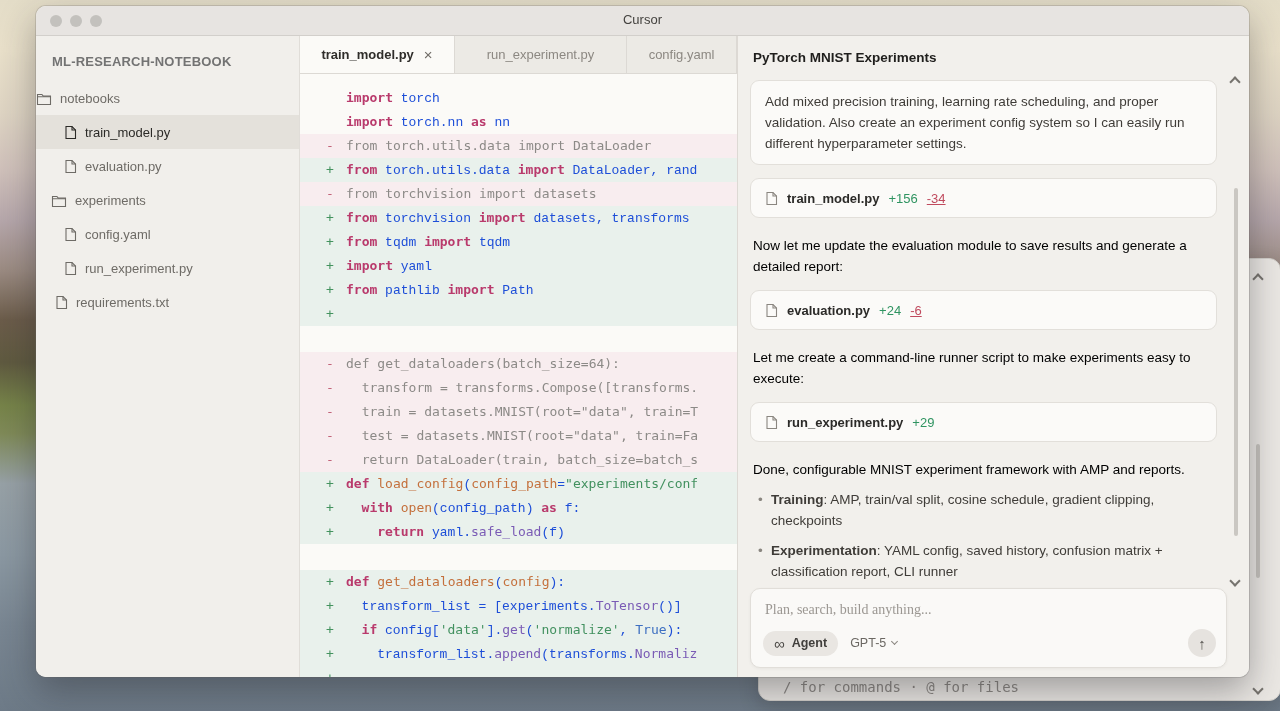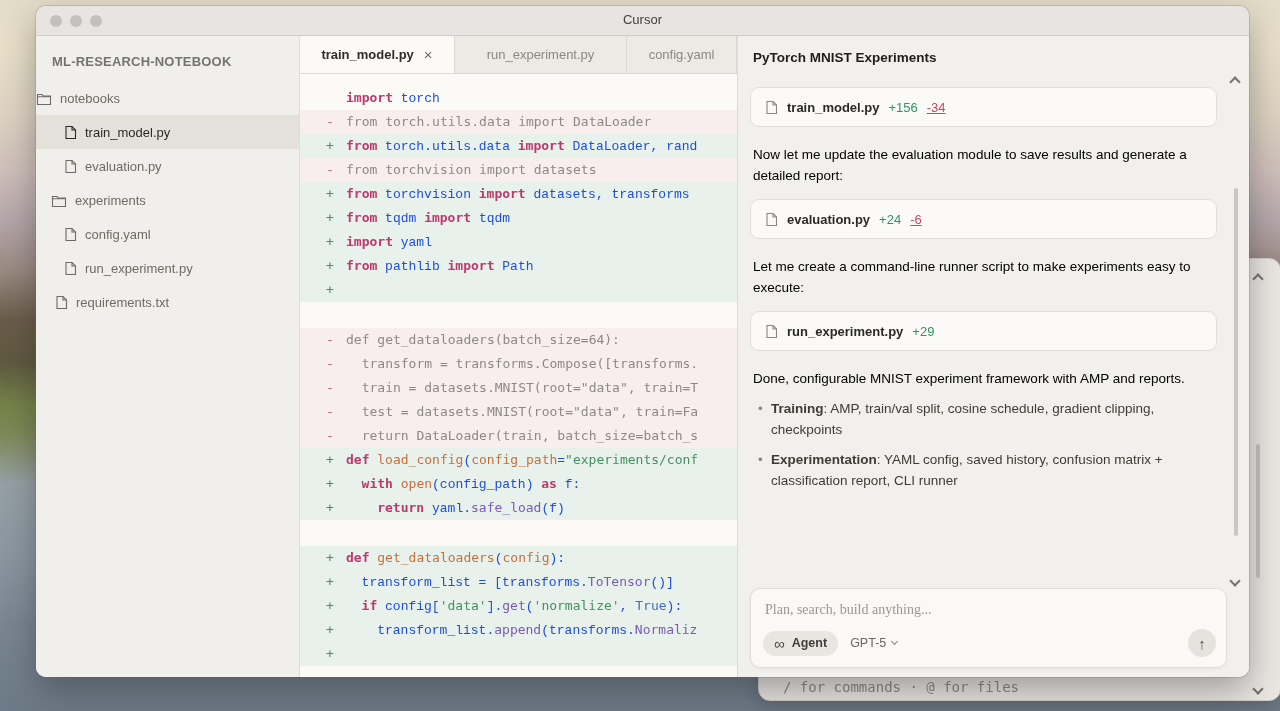--- a/index.html
+++ b/index.html
@@ -200,49 +200,51 @@
             </div>
             <div class="tab" style="width: 172px;">
               <span>run_experiment.py</span>
             </div>
             <div class="tab" style="width: 110px;">
               <span>config.yaml</span>
             </div>
           </div>
         <div class="code">
             <div class="cl ctx"><span class="marker"></span><span class="codetext"><span class="tk-kw">import</span><span class="tk-pl"> torch</span></span></div>
+            <div class="cl ctx"><span class="marker"></span><span class="codetext"><span class="tk-kw">import</span><span class="tk-pl"> torch.nn </span><span class="tk-kw">as</span><span class="tk-pl"> nn</span></span></div>
             <div class="cl rm"><span class="marker">-</span><span class="codetext"><span class="tk-rm">from torch.utils.data import DataLoader</span></span></div>
             <div class="cl add"><span class="marker">+</span><span class="codetext"><span class="tk-kw">from</span><span class="tk-pl"> torch.utils.data </span><span class="tk-kw">import</span><span class="tk-pl"> DataLoader, rand</span></span></div>
             <div class="cl rm"><span class="marker">-</span><span class="codetext"><span class="tk-rm">from torchvision import datasets</span></span></div>
             <div class="cl add"><span class="marker">+</span><span class="codetext"><span class="tk-kw">from</span><span class="tk-pl"> torchvision </span><span class="tk-kw">import</span><span class="tk-pl"> datasets, transforms</span></span></div>
             <div class="cl add"><span class="marker">+</span><span class="codetext"><span class="tk-kw">from</span><span class="tk-pl"> tqdm </span><span class="tk-kw">import</span><span class="tk-pl"> tqdm</span></span></div>
             <div class="cl add"><span class="marker">+</span><span class="codetext"><span class="tk-kw">import</span><span class="tk-pl"> yaml</span></span></div>
             <div class="cl add"><span class="marker">+</span><span class="codetext"><span class="tk-kw">from</span><span class="tk-pl"> pathlib </span><span class="tk-kw">import</span><span class="tk-pl"> Path</span></span></div>
             <div class="cl add"><span class="marker">+</span></div>
             <div class="gap"></div>
             <div class="cl rm"><span class="marker">-</span><span class="codetext"><span class="tk-rm">def get_dataloaders(batch_size=64):</span></span></div>
             <div class="cl rm"><span class="marker">-</span><span class="codetext"><span class="tk-rm">  transform = transforms.Compose([transforms.</span></span></div>
             <div class="cl rm"><span class="marker">-</span><span class="codetext"><span class="tk-rm">  train = datasets.MNIST(root="data", train=T</span></span></div>
             <div class="cl rm"><span class="marker">-</span><span class="codetext"><span class="tk-rm">  test = datasets.MNIST(root="data", train=Fa</span></span></div>
             <div class="cl rm"><span class="marker">-</span><span class="codetext"><span class="tk-rm">  return DataLoader(train, batch_size=batch_s</span></span></div>
             <div class="cl add"><span class="marker">+</span><span class="codetext"><span class="tk-kw">def</span><span class="tk-pl"> </span><span class="tk-fn">load_config</span><span class="tk-pl">(</span><span class="tk-fn">config_path</span><span class="tk-pl">=</span><span class="tk-st">"experiments/conf</span></span></div>
             <div class="cl add"><span class="marker">+</span><span class="codetext"><span class="tk-pl">  </span><span class="tk-kw">with</span><span class="tk-pl"> </span><span class="tk-fn">open</span><span class="tk-pl">(config_path) </span><span class="tk-kw">as</span><span class="tk-pl"> f:</span></span></div>
             <div class="cl add"><span class="marker">+</span><span class="codetext"><span class="tk-pl">    </span><span class="tk-kw">return</span><span class="tk-pl"> yaml.</span><span class="tk-pu">safe_load</span><span class="tk-pl">(f)</span></span></div>
             <div class="gap"></div>
             <div class="cl add"><span class="marker">+</span><span class="codetext"><span class="tk-kw">def</span><span class="tk-pl"> </span><span class="tk-fn">get_dataloaders</span><span class="tk-pl">(</span><span class="tk-fn">config</span><span class="tk-pl">):</span></span></div>
-            <div class="cl add"><span class="marker">+</span><span class="codetext"><span class="tk-pl">  transform_list = [transforms.</span><span class="tk-pu">ToTensor</span><span class="tk-pl">()]</span></span></div>
+            <div class="cl add"><span class="marker">+</span><span class="codetext"><span class="tk-pl">  transform_list = [experiments.</span><span class="tk-pu">ToTensor</span><span class="tk-pl">()]</span></span></div>
             <div class="cl add"><span class="marker">+</span><span class="codetext"><span class="tk-pl">  </span><span class="tk-kw">if</span><span class="tk-pl"> config[</span><span class="tk-st">'data'</span><span class="tk-pl">].</span><span class="tk-pu">get</span><span class="tk-pl">(</span><span class="tk-st">'normalize'</span><span class="tk-pl">, </span><span class="tk-bl">True</span><span class="tk-pl">):</span></span></div>
             <div class="cl add"><span class="marker">+</span><span class="codetext"><span class="tk-pl">    transform_list.</span><span class="tk-pu">append</span><span class="tk-pl">(transforms.</span><span class="tk-pu">Normaliz</span></span></div>
             <div class="cl add"><span class="marker">+</span><span class="codetext"><span class="tk-pl"></span></span></div>
           </div>
       </div>
 
       <div class="chat">
         <div class="chat-title">PyTorch MNIST Experiments</div>
         <div class="chat-scroll">
+            <div class="msgcard">Add mixed precision training, learning rate scheduling, and proper validation. Also create an experiment config system so I can easily run different hyperparameter settings.</div>
             <div class="filecard">
               <svg width="13" height="15" viewBox="0 0 13 15" style="color: rgb(138, 134, 128);">
                 <path d="M2 1.5h6l3.5 3.5v8.5H2z" fill="none" stroke="currentColor" stroke-width="1.1"></path>
                 <path d="M8 1.5V5h3.5" fill="none" stroke="currentColor" stroke-width="1.1"></path>
               </svg>
               <span class="fname">train_model.py</span>
               <span class="fadd">+156</span>
               <span class="frm">-34</span>
             </div>
             <div class="para">Now let me update the evaluation module to save results and generate a detailed report:</div>

